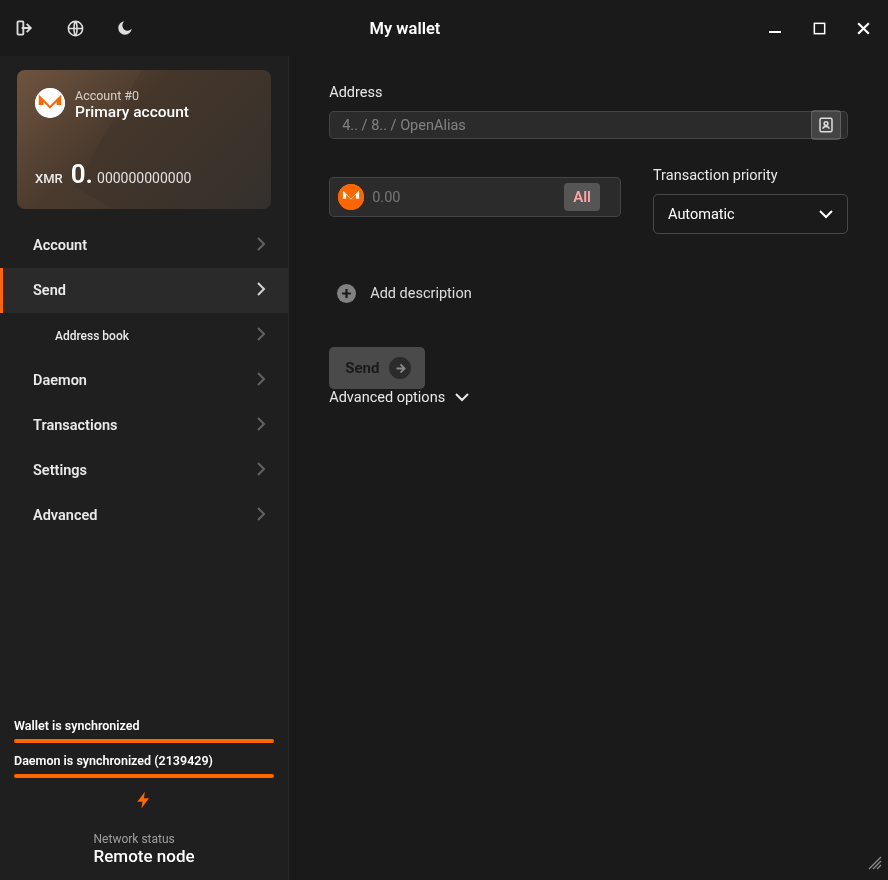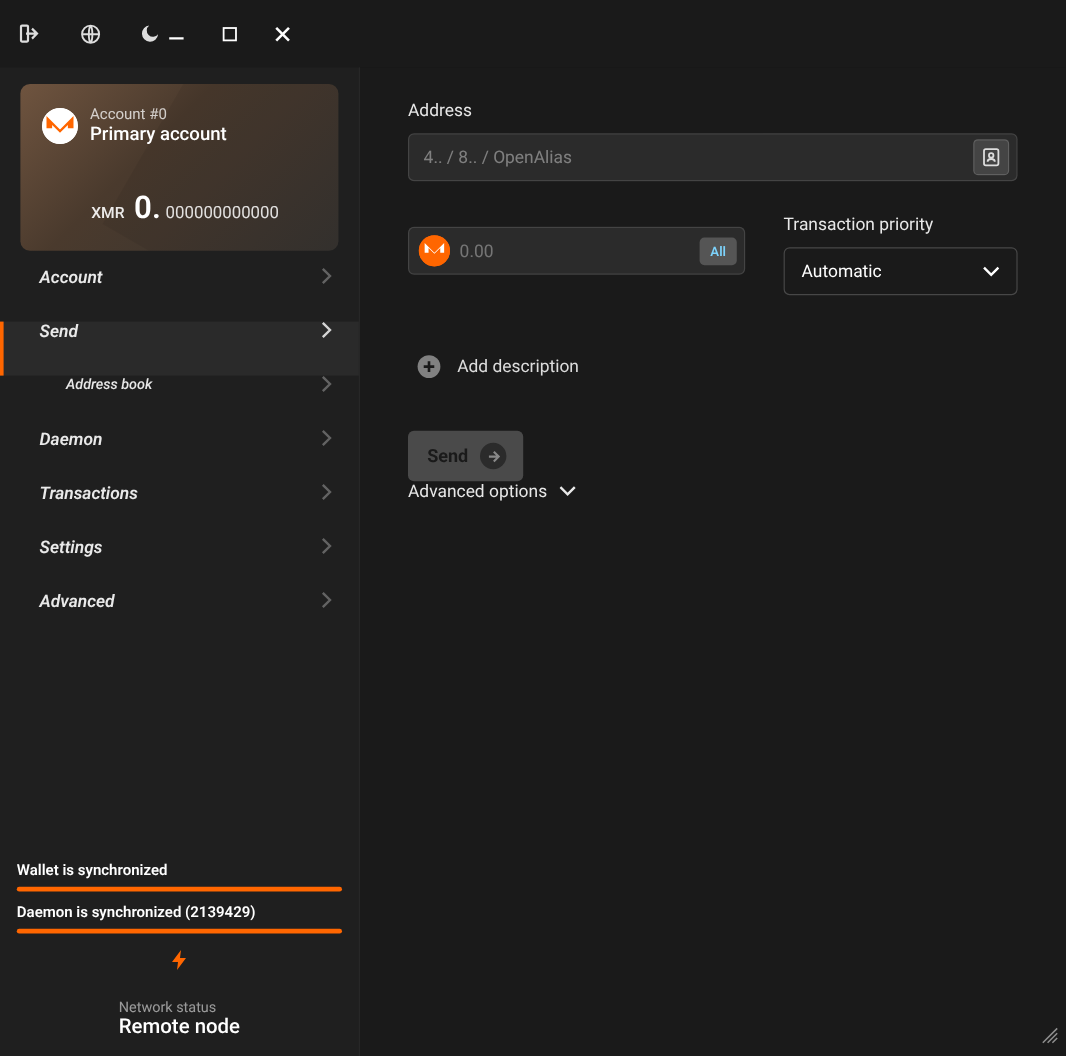--- a/index.html
+++ b/index.html
@@ -14,62 +14,62 @@
 .win-btn { width: 22px; height: 22px; display: flex; align-items: center; justify-content: center; cursor: pointer; color: #fff; }
 
 
 .main { flex: 1; display: flex; }
 .sidebar { width: 300px; background: #1f1f1f; display: flex; flex-direction: column; border-right: 1px solid rgba(255,255,255,0.04); }
 .content { flex: 1; background: #1a1a1a; padding: 28px 40px; position: relative; }
 
 
 .account-card { margin: 14px 17px 14px 17px; border-radius: 8px; background: linear-gradient(135deg, #6f543f 0%, #4a3a2d 40%, #373430 100%); padding: 18px 18px 20px 18px; position: relative; overflow: hidden; }
 .account-card::after { content:""; position:absolute; right:-40px; top:-20px; width:200px; height:200px; background: rgba(0,0,0,0.06); transform: rotate(30deg); }
-.account-card-top { display: flex; align-items: center; gap: 10px; position: relative; z-index: 1; }
+.account-card-top { display: flex; gap: 10px; position: relative; z-index: 1; }
 .monero-logo { width: 30px; height: 30px; border-radius: 50%; background: #fff; display: flex; align-items: center; justify-content: center; position: relative; overflow:hidden; }
 .monero-logo svg { width: 100%; height: 100%; }
 .account-label { font-size: 12.5px; color: rgba(255,255,255,0.75); }
 .account-name { font-size: 15.5px; font-weight: 500; color: #fff; }
 .balance-row { display: flex; align-items: baseline; gap: 8px; margin-top: 38px; position: relative; z-index: 1; }
-.balance-currency { font-size: 13px; color: rgba(255,255,255,0.9); font-weight: 500; margin-left: 41px; }
+.balance-currency { font-size: 13px; color: rgba(255,255,255,0.9); font-weight: 500; }
 .balance-int { font-size: 26px; font-weight: 600; color: #fff; }
 .balance-dec { font-size: 14px; color: rgba(255,255,255,0.85); font-weight: 400; margin-left: -4px; }
 
 
 .nav { display: flex; flex-direction: column; flex: 1; }
-.nav-item { display: flex; align-items: flex-start; justify-content: space-between; padding: 0 22px 0 30px; height: 45px; font-size: 14.5px; font-weight: 600; color: rgba(255,255,255,0.9); cursor: pointer; border-left: 3px solid transparent; font-style: italic; }
+.nav-item { display: flex; align-items: center; justify-content: space-between; padding: 0 22px 0 30px; height: 45px; font-size: 14.5px; font-weight: 600; color: rgba(255,255,255,0.9); cursor: pointer; border-left: 3px solid transparent; }
 .nav-item.active { background: rgba(255,255,255,0.05); border-left: 3px solid #ff6600; }
 .nav-item .chev { color: rgba(255,255,255,0.3); }
 .nav-item.active .chev { color: rgba(255,255,255,0.8); }
 .nav-sub { padding-left: 52px; font-weight:500; font-size:12px; }
 
 
 .sidebar-bottom { padding: 0 14px 14px 14px; }
 .sync-line { font-size: 12.5px; font-weight: 600; color: #fff; margin-bottom: 6px; margin-top: 10px; }
 .sync-bar { height: 4px; border-radius: 2px; background: #ff6600; width: 100%; }
 .network-row { display: flex; align-items: center; gap: 14px; margin-top: 8px; flex-direction: column; }
 .bolt-icon { color: #ff6600; }
 .network-label { font-size: 12px; color: rgba(255,255,255,0.55); }
 .network-value { font-size: 17px; font-weight: 500; color: #fff; }
 
 
 .field-label { font-size: 14.5px; color: rgba(255,255,255,0.9); margin-bottom: 10px; display:flex; align-items:center; gap:6px;}
 .field-sub { font-size: 13px; color: rgba(255,255,255,0.5); }
-.input-wrap { display: flex; align-items: center; background: #2b2b2b; border: 1px solid rgba(255,255,255,0.12); border-radius: 5px; height: 40px; padding: 0 6px 0 12px; gap: 48px; }
+.input-wrap { display: flex; align-items: center; background: #2b2b2b; border: 1px solid rgba(255,255,255,0.12); border-radius: 5px; height: 28px; padding: 0 6px 0 12px; gap: 48px; }
 .input-wrap input { flex:1; background: transparent; border:none; outline:none; color:#fff; font-size:14.5px; }
 .input-wrap input::placeholder { color: rgba(255,255,255,0.4); }
 .addr-btn { width: 30px; height: 30px; background: rgba(255,255,255,0.12); border: 1px solid rgba(255,255,255,0.15); border-radius:4px; display:flex; align-items:center; justify-content:center; cursor:pointer; }
 .row-2 { display:flex; gap:32px; margin-top:28px; }
 .col-amount { flex:1; }
 .col-priority { width:195px; }
-.amount-wrap { display:flex; align-items:center; background:#2b2b2b; border:1px solid rgba(255,255,255,0.12); border-radius:5px; height:40px; padding:0 6px 0 8px; gap:8px; margin-top:10px;}
+.amount-wrap { display:flex; align-items:center; background:#2b2b2b; border:1px solid rgba(255,255,255,0.12); border-radius:5px; height:40px; padding:0 20px 0 8px; gap:8px; margin-top:10px;}
 .amount-wrap .mini-logo { width:26px; height:26px; border-radius:50%; background:#ff6600; display:flex; align-items:center; justify-content:center; flex-shrink:0; }
 .amount-wrap input { flex:1; background:transparent; border:none; outline:none; color:#fff; font-size:14.5px;}
 .amount-wrap input::placeholder { color: rgba(255,255,255,0.35); }
-.all-btn { background:#555; color:#7dd3fc; font-size:11px; font-weight:600; padding:5px 9px; border-radius:4px; cursor:pointer; border:none; }
+.all-btn { background:#555; color:#fca5a5; font-size:15px; font-weight:600; padding:5px 9px; border-radius:4px; cursor:pointer; border:none; }
 .select-wrap { display:flex; align-items:center; justify-content:space-between; background:transparent; border:1px solid rgba(255,255,255,0.2); border-radius:5px; height:40px; padding:0 14px; margin-top:10px; cursor:pointer; }
 .select-wrap span { font-size:14.5px; }
 .add-desc { display:flex; align-items:center; gap:14px; margin-top:50px; color:rgba(255,255,255,0.85); font-size:14.5px; cursor:pointer; padding-left:8px;}
 .plus-circle { width:19px; height:19px; border-radius:50%; background:rgba(255,255,255,0.45); display:flex; align-items:center; justify-content:center; color:#1a1a1a;}
 .send-btn { margin-top:44px; background:#4a4a4a; color:#1a1a1a; font-size:15px; font-weight:700; border:none; border-radius:5px; padding:10px 14px 10px 16px; display:flex; align-items:center; gap:10px; cursor:pointer; }
 .send-btn .arrow-circ { width:22px; height:22px; border-radius:50%; background:#2b2b2b; display:flex; align-items:center; justify-content:center; color:#888;}
 .adv-options { display:flex; align-items:center; gap:10px; font-size:14.5px; cursor:pointer; color:rgba(255,255,255,0.9); }
 .resize-corner { position:absolute; right:6px; bottom:6px; color:rgba(255,255,255,0.5); }
 </style>
 </head>
@@ -88,20 +88,21 @@
           <circle cx="12" cy="12" r="9"></circle>
           <path d="M3 12h18M12 3c2.5 3 2.5 15 0 18M12 3c-2.5 3-2.5 15 0 18"></path>
         </svg>
     </div>
     <div class="titlebar-icon">
       <svg width="18" height="18" viewBox="0 0 24 24" fill="currentColor">
           <path d="M21 12.8A9 9 0 1111.2 3a7 7 0 109.8 9.8z"></path>
         </svg>
     </div>
   </div>
+  <div class="titlebar-title">My wallet</div>
   <div class="titlebar-right">
     <div class="win-btn">
       <svg width="16" height="16" viewBox="0 0 16 16">
           <line x1="2" y1="12" x2="14" y2="12" stroke="currentColor" stroke-width="2"></line>
         </svg>
     </div>
     <div class="win-btn">
       <svg width="15" height="15" viewBox="0 0 16 16">
           <rect x="2.5" y="2.5" width="11" height="11" fill="none" stroke="currentColor" stroke-width="1.6"></rect>
         </svg>

